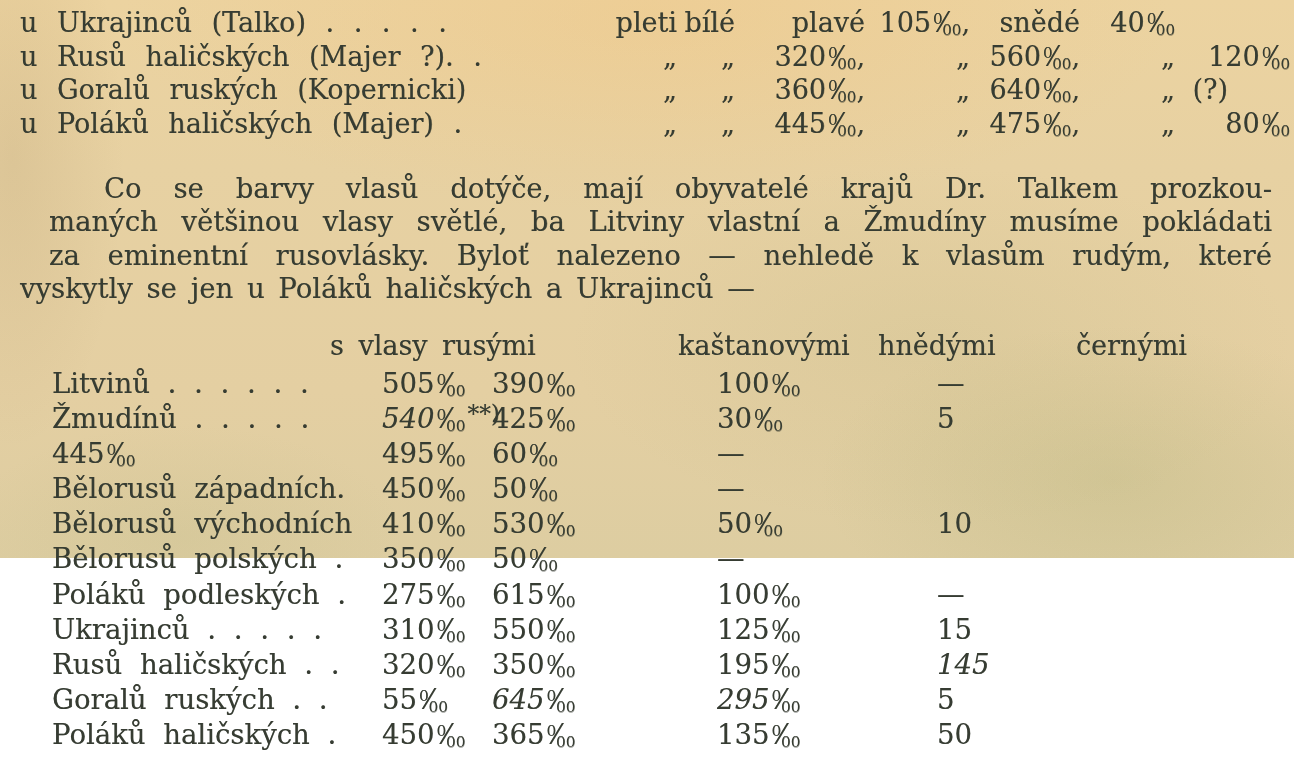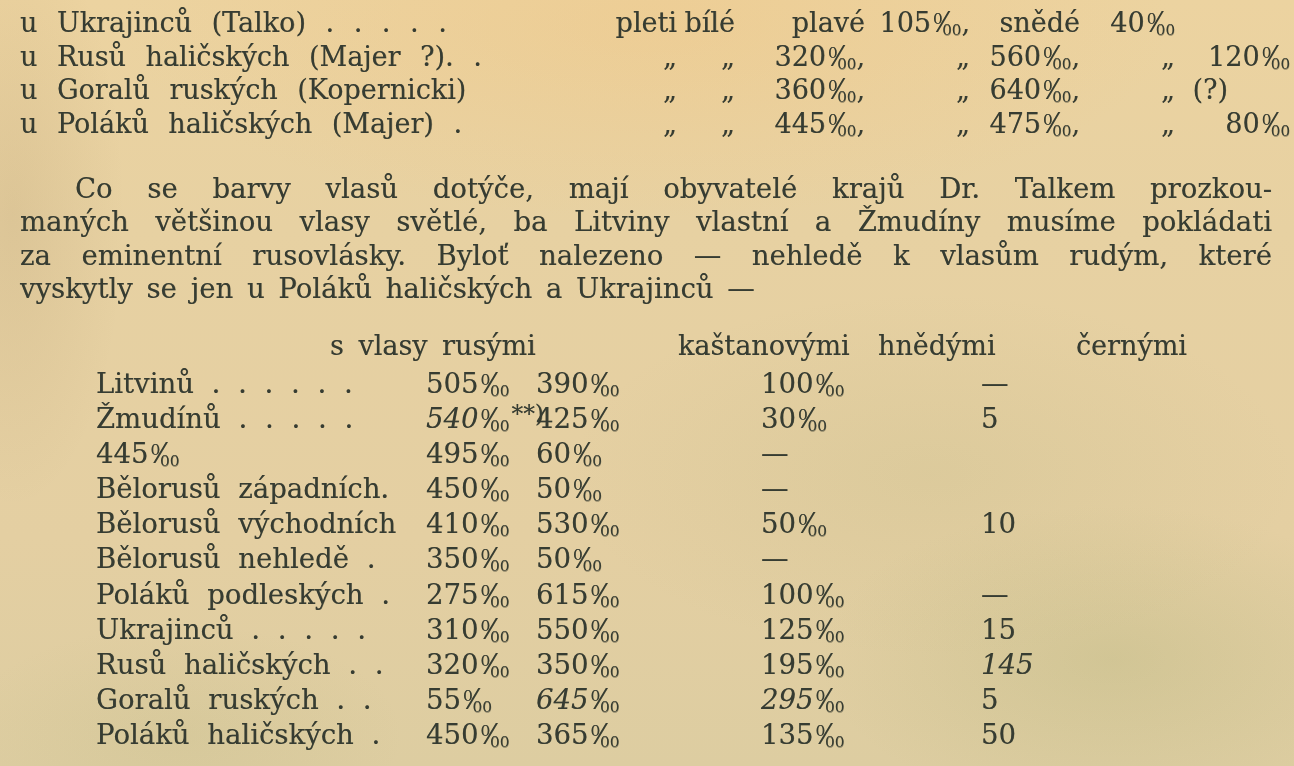--- a/index.html
+++ b/index.html
@@ -1,21 +1,21 @@
 <!DOCTYPE html>
 <html><head>
 <meta charset="utf-8">
 <style>
   html,body{margin:0;padding:0;}
   body{
     width:1294px;height:766px;overflow:hidden;
     font-family:"DejaVu Serif","Liberation Serif",serif;
   }
   .page{
-    position:relative;width:1294px;height:766px;
+    position:relative;width:1294px;height:558px;
     color:#363c32;
     background-color:#e8d1a0;
     background-image:
       radial-gradient(ellipse 420px 220px at 86% 86%, rgba(150,162,100,0.20), transparent 70%),
       radial-gradient(ellipse 520px 260px at 72% 62%, rgba(158,165,110,0.12), transparent 70%),
       radial-gradient(ellipse 320px 160px at 14% 96%, rgba(150,160,100,0.10), transparent 70%),
       radial-gradient(ellipse 700px 260px at 50% 3%, rgba(240,195,128,0.35), transparent 75%),
       radial-gradient(ellipse 160px 420px at 1% 28%, rgba(120,90,50,0.10), transparent 70%),
       linear-gradient(180deg,#ecd3a0,#e7d1a2 30%,#e4cfa2 70%,#ddcda1);
     text-shadow:0.3px 0.3px 0.5px rgba(40,45,35,0.45);
@@ -27,31 +27,31 @@
     display:grid;
     grid-template-columns:585px 72px 58px 130px 105px 110px 95px 115px;
     padding-left:20px;height:33.5px;line-height:33.5px;align-items:baseline;
   }
   .slabel{word-spacing:11px;white-space:nowrap;overflow:hidden;}
   .sc{text-align:right;}
   .sv{text-align:right;white-space:nowrap;}
   
   .para{position:absolute;top:172px;left:20px;width:1252px;font-size:27.5px;}
   .pline{line-height:33.4px;word-spacing:5px;white-space:normal;}
-  .pline.just{text-align:justify;text-align-last:justify;}
+  .pline.just{text-align:justify;text-align-last:justify;margin-left:29px;}
   .pline.first{text-indent:55px;}
   
   .hair-head{position:absolute;top:328px;left:0;width:1294px;height:35px;font-size:27px;line-height:35px;}
   .hh{position:absolute;white-space:nowrap;word-spacing:6px;}
   .hh1{left:330px;} .hh2{left:678px;} .hh3{left:878px;} .hh4{left:1076px;}
   .hair-rows{position:absolute;top:366px;left:0;width:1294px;font-size:27.5px;}
   .hrow{
     display:grid;
     grid-template-columns:330px 110px 225px 220px 160px;
-    padding-left:96px;height:35.1px;line-height:35.1px;align-items:baseline;
+    padding-left:52px;height:35.1px;line-height:35.1px;align-items:baseline;
   }
   .hlabel{word-spacing:9px;white-space:nowrap;overflow:hidden;}
   .hv{white-space:nowrap;}
   
   .vwrap{position:relative;display:inline-block;white-space:nowrap;}
   .vwrap.it{font-style:italic;}
   .vwrap.pad{margin-right:62px;}
   .pm{display:inline-block;white-space:nowrap;font-style:normal;margin-left:2px;}
   .pm sup{font-size:0.56em;vertical-align:0.55em;line-height:0;}
   .pm .sl{font-size:1em;margin:0 -3px 0 -2px;}
@@ -148,21 +148,21 @@
         <span class="hv"><span class="vwrap">—</span></span>
       </div>
       <div class="hrow">
         <span class="hlabel">Bělorusů východních</span>
         <span class="hv"><span class="vwrap">410<span class="pm"><sup>0</sup><span class="sl">⁄</span><sub>00</sub></span></span></span>
         <span class="hv"><span class="vwrap">530<span class="pm"><sup>0</sup><span class="sl">⁄</span><sub>00</sub></span></span></span>
         <span class="hv"><span class="vwrap">50<span class="pm"><sup>0</sup><span class="sl">⁄</span><sub>00</sub></span></span></span>
         <span class="hv"><span class="vwrap">10</span></span>
       </div>
       <div class="hrow">
-        <span class="hlabel">Bělorusů nehledě .</span>
+        <span class="hlabel">Bělorusů polských .</span>
         <span class="hv"><span class="vwrap">350<span class="pm"><sup>0</sup><span class="sl">⁄</span><sub>00</sub></span></span></span>
         <span class="hv"><span class="vwrap">50<span class="pm"><sup>0</sup><span class="sl">⁄</span><sub>00</sub></span></span></span>
         <span class="hv"><span class="vwrap">—</span></span>
       </div>
       <div class="hrow">
         <span class="hlabel">Poláků podleských .</span>
         <span class="hv"><span class="vwrap">275<span class="pm"><sup>0</sup><span class="sl">⁄</span><sub>00</sub></span></span></span>
         <span class="hv"><span class="vwrap">615<span class="pm"><sup>0</sup><span class="sl">⁄</span><sub>00</sub></span></span></span>
         <span class="hv"><span class="vwrap">100<span class="pm"><sup>0</sup><span class="sl">⁄</span><sub>00</sub></span></span></span>
         <span class="hv"><span class="vwrap">—</span></span>

